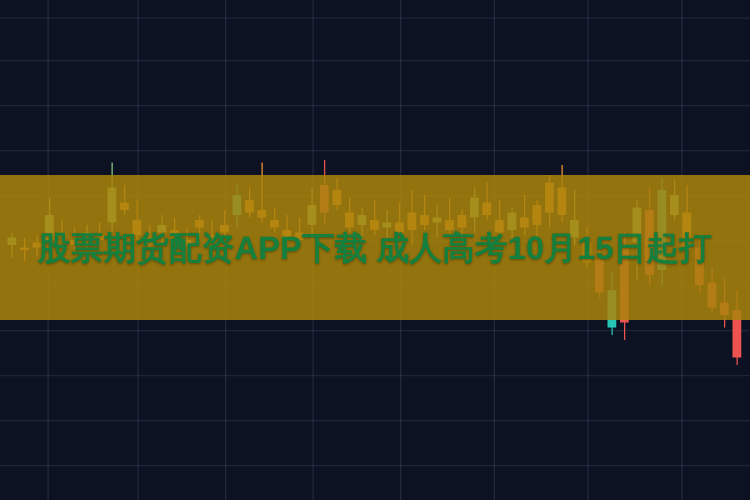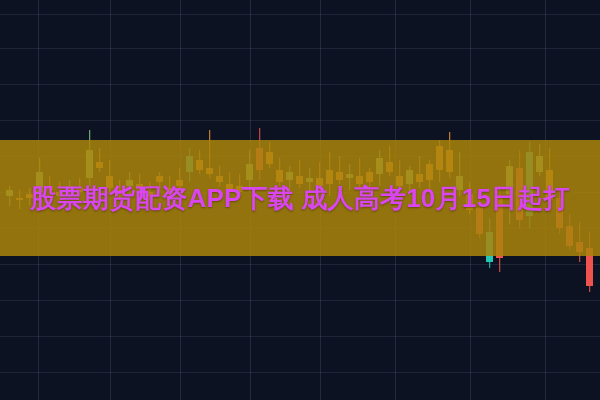--- a/index.html
+++ b/index.html
@@ -321,16 +321,16 @@
       </div>
       <div class="candle" style="left: 586px; width: 7px; top: 0px; height: 400px;">
         <div class="wick" style="top: 232px; height: 60px; background: rgb(239, 83, 80);"></div>
         <div class="body" style="top: 248px; height: 38px; background: rgb(239, 83, 80);"></div>
       </div>
     </div>
 
   <div id="overlay-band" style="top: 140px; height: 116px; background: rgb(170, 132, 10); opacity: 0.86;"></div>
 
   <div id="headline" style="top: 140px; height: 116px; display: flex;">
-    <div class="headline-line" style="color: #d946ef;">股票期货配资APP下载 成人高考10月15日起打</div>
+    <div class="headline-line" style="color: #15803d;">股票期货配资APP下载 成人高考10月15日起打</div>
   </div>
 
 </div>
 
 </body></html>

